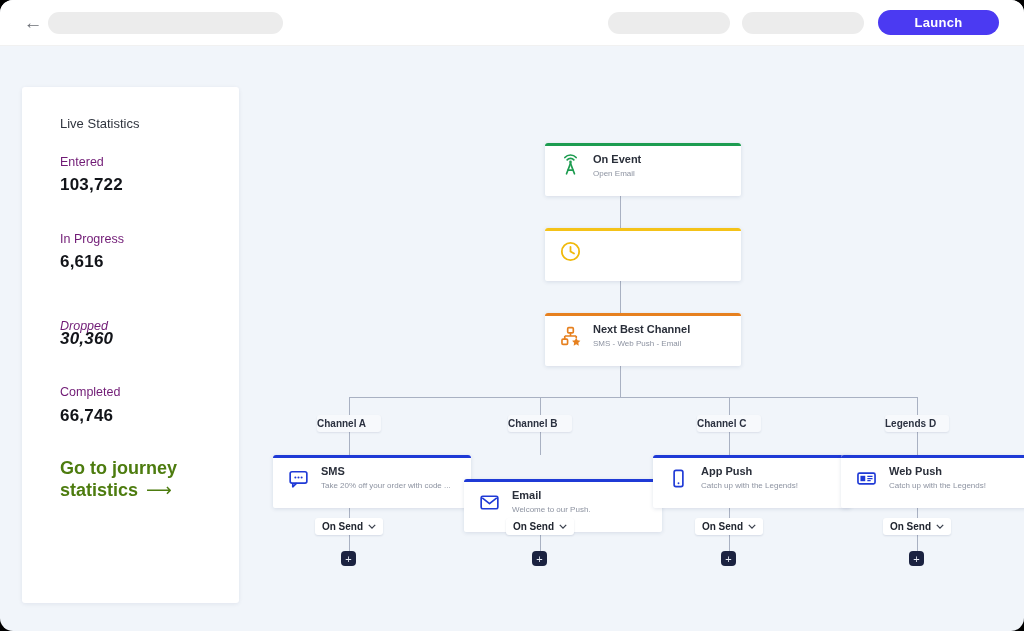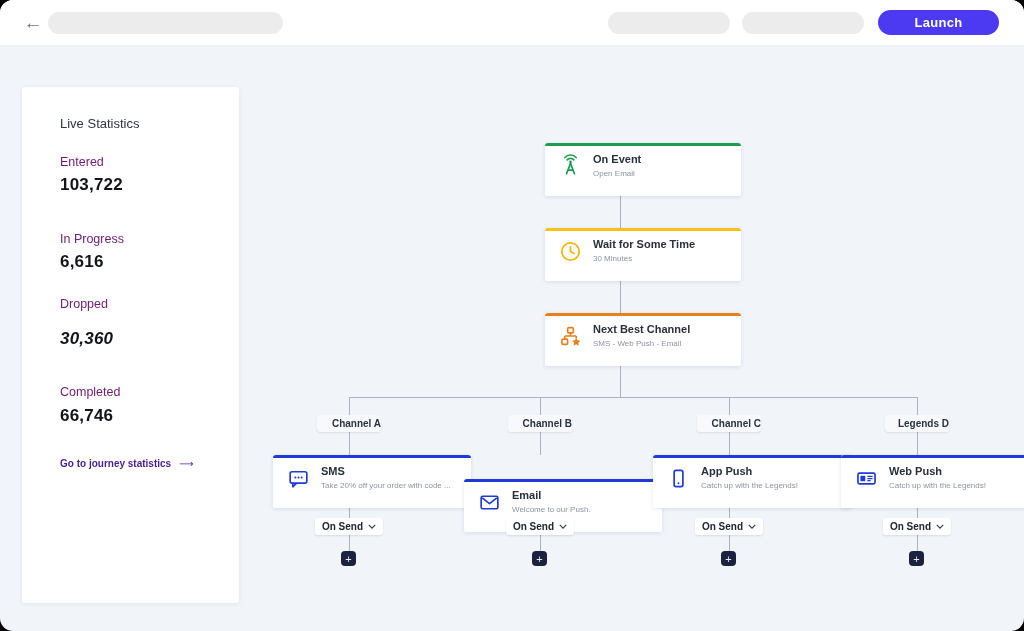--- a/index.html
+++ b/index.html
@@ -15,43 +15,43 @@
   .sk-3{left:742px;width:122px;}
   .launch-btn{position:absolute;left:878px;top:10px;width:121px;height:25px;border:none;border-radius:13px;background:#4b3af2;color:#ffffff;font-size:13px;font-weight:700;font-family:"Liberation Sans",sans-serif;cursor:pointer;letter-spacing:.3px;}
 
   
   .stats-card{position:absolute;left:22px;top:87px;width:217px;height:516px;background:#ffffff;border-radius:3px;box-shadow:0 1px 4px rgba(20,40,90,.08);}
   .stats-title{position:absolute;left:38px;top:29px;font-size:13px;color:#30353f;font-weight:500;}
   .stat-label{position:absolute;left:38px;font-size:12.5px;color:#701a75;}
   .stat-value{position:absolute;left:38px;font-size:17px;font-weight:700;color:#121419;letter-spacing:.2px;}
   .lbl-0{top:68px;} .val-0{top:88px;}
   .lbl-1{top:145px;} .val-1{top:165px;}
-  .lbl-2{top:210px;} .val-2{top:242px;font-style:italic;}
+  .lbl-2{top:232px;font-style:italic;} .val-2{top:242px;font-style:italic;}
   .lbl-3{top:298px;} .val-3{top:319px;}
-  .stats-link{position:absolute;left:38px;top:371px;font-size:10px;font-weight:700;color:#4c1d95;text-decoration:none;cursor:pointer;}
+  .stats-link{position:absolute;left:38px;top:371px;font-size:18px;font-weight:700;color:#4d7c0f;text-decoration:none;cursor:pointer;}
   .stats-link .arrow{font-weight:400;margin-left:8px;}
 
   
   .vline,.hline{position:absolute;background:#a9b1c2;}
   .vline{width:1px;}
   .hline{height:1px;}
 
   
   .node{position:absolute;width:150px;height:53px;background:#ffffff;border-radius:2px;box-shadow:0 1px 4px rgba(20,40,90,.12);cursor:pointer;padding-left:46px;}
   .node::after{content:"";position:absolute;z-index:-1;left:4px;top:5px;right:-3px;bottom:-3px;background:#dde2ec;border-radius:3px;}
   .node .accent{position:absolute;left:0;top:0;width:100%;height:3px;border-radius:3px 3px 0 0;}
   .node .ico{position:absolute;left:13px;top:11px;width:25px;height:25px;}
   .node .txt{position:absolute;left:48px;top:9px;right:6px;}
   .node .title{font-size:11px;font-weight:700;color:#2a2f3a;line-height:14px;white-space:nowrap;}
   .node .subtitle{font-size:8px;color:#8d93a1;line-height:11px;margin-top:2px;white-space:nowrap;overflow:hidden;text-overflow:ellipsis;}
   .acc-green{background:#1d9c50;} .acc-yellow{background:#f4c218;} .acc-orange{background:#e6801f;} .acc-blue{background:#1f3ad6;}
   .branch-node{width:152px;}
 
   
-  .channel-label{position:absolute;height:17px;background:#f7f9fc;border-radius:3px;box-shadow:0 1px 2px rgba(20,40,90,.10);font-size:10px;font-weight:700;color:#2b3140;line-height:17px;text-align:right;width:64px;}
+  .channel-label{position:absolute;height:17px;background:#f7f9fc;border-radius:3px;box-shadow:0 1px 2px rgba(20,40,90,.10);font-size:10px;font-weight:700;color:#2b3140;line-height:17px;text-align:left;width:64px;}
   .onsend-pill{position:absolute;width:68px;height:17px;background:#ffffff;border-radius:3px;box-shadow:0 1px 2px rgba(20,40,90,.12);font-size:10px;font-weight:700;color:#20252f;line-height:17px;text-align:center;cursor:pointer;}
   .onsend-pill .chev{display:inline-block;margin-left:5px;color:#3a404d;}
   .onsend-pill svg{vertical-align:1px;}
   .plus-btn{position:absolute;width:15px;height:15px;border:none;border-radius:4px;background:#1b2240;color:#e9ecf5;font-size:11px;line-height:14px;text-align:center;padding:0;cursor:pointer;font-family:"Liberation Sans",sans-serif;}
   svg{display:block;}
 </style>
 </head>
 <body>
 
 <div class="app">
@@ -125,24 +125,20 @@
   </div>
 
   <div class="node" style="left:545px;top:228px;">
     <div class="accent acc-yellow"></div>
     <span class="ico">
       <svg width="25" height="25" viewBox="0 0 24 24" fill="none" stroke="#f0b90b" stroke-width="1.7" stroke-linecap="round">
         <circle cx="12" cy="12" r="8.3"></circle>
           <path d="M12 7.6 V12 L15.4 14"></path>
       </svg>
     </span>
-    <div class="txt">
-      <div class="title">Wait for Some Time</div>
-      <div class="subtitle">30 Minutes</div>
-    </div>
   </div>
 
   <div class="node" style="left:545px;top:313px;">
     <div class="accent acc-orange"></div>
     <span class="ico">
       <svg width="25" height="25" viewBox="0 0 24 24" fill="none" stroke="#e6801f" stroke-width="1.6" stroke-linejoin="round">
         <rect x="9.3" y="3.5" width="5.4" height="5" rx="1"></rect>
         <path d="M12 8.5 V11.5 M6.5 11.5 H17.5 M6.5 11.5 V14.5 M17.5 11.5 V13.6"></path>
         <rect x="3.8" y="14.5" width="5.4" height="5" rx="1"></rect>
         <path d="M17.5 13.2 l1.25 2.5 2.75.4 -2 1.95 .47 2.75 -2.47-1.3 -2.47 1.3 .47-2.75 -2-1.95 2.75-.4 z" fill="#e6801f" stroke="none"></path>

